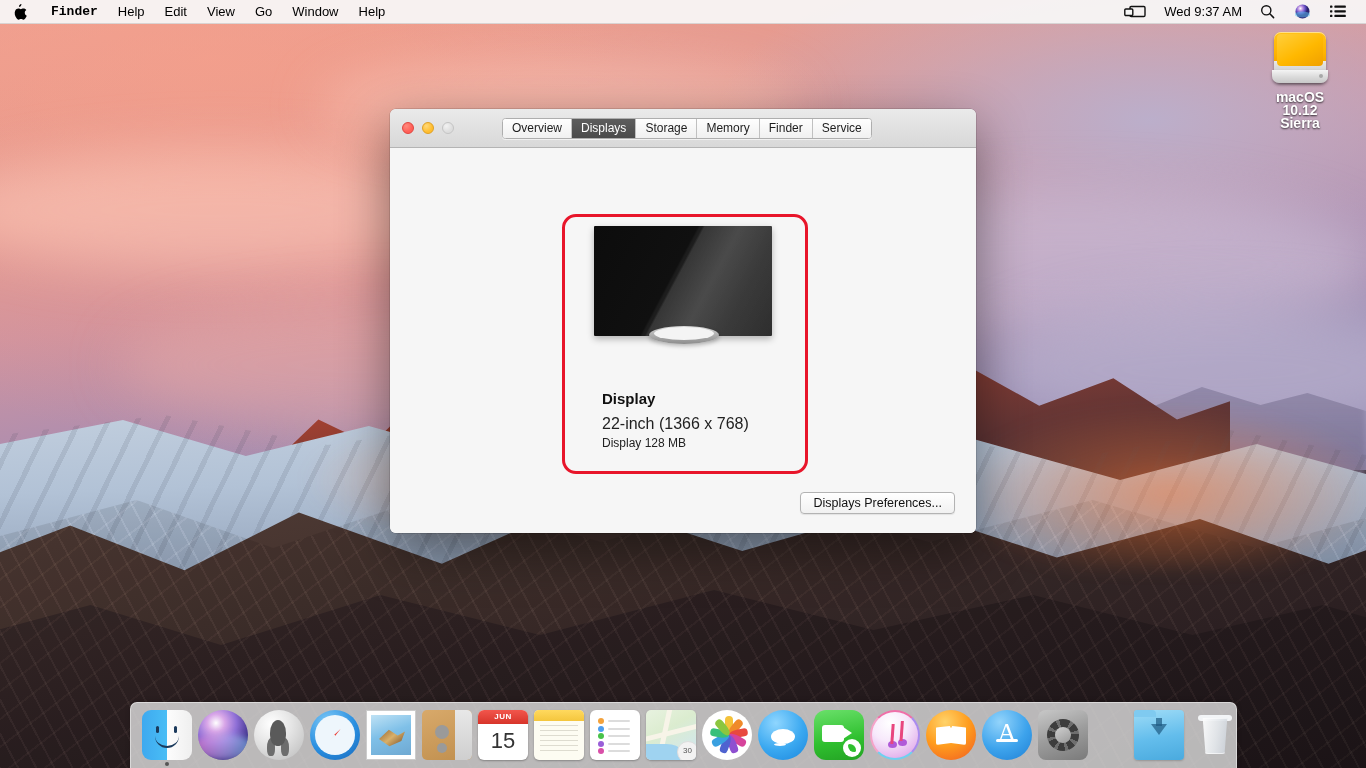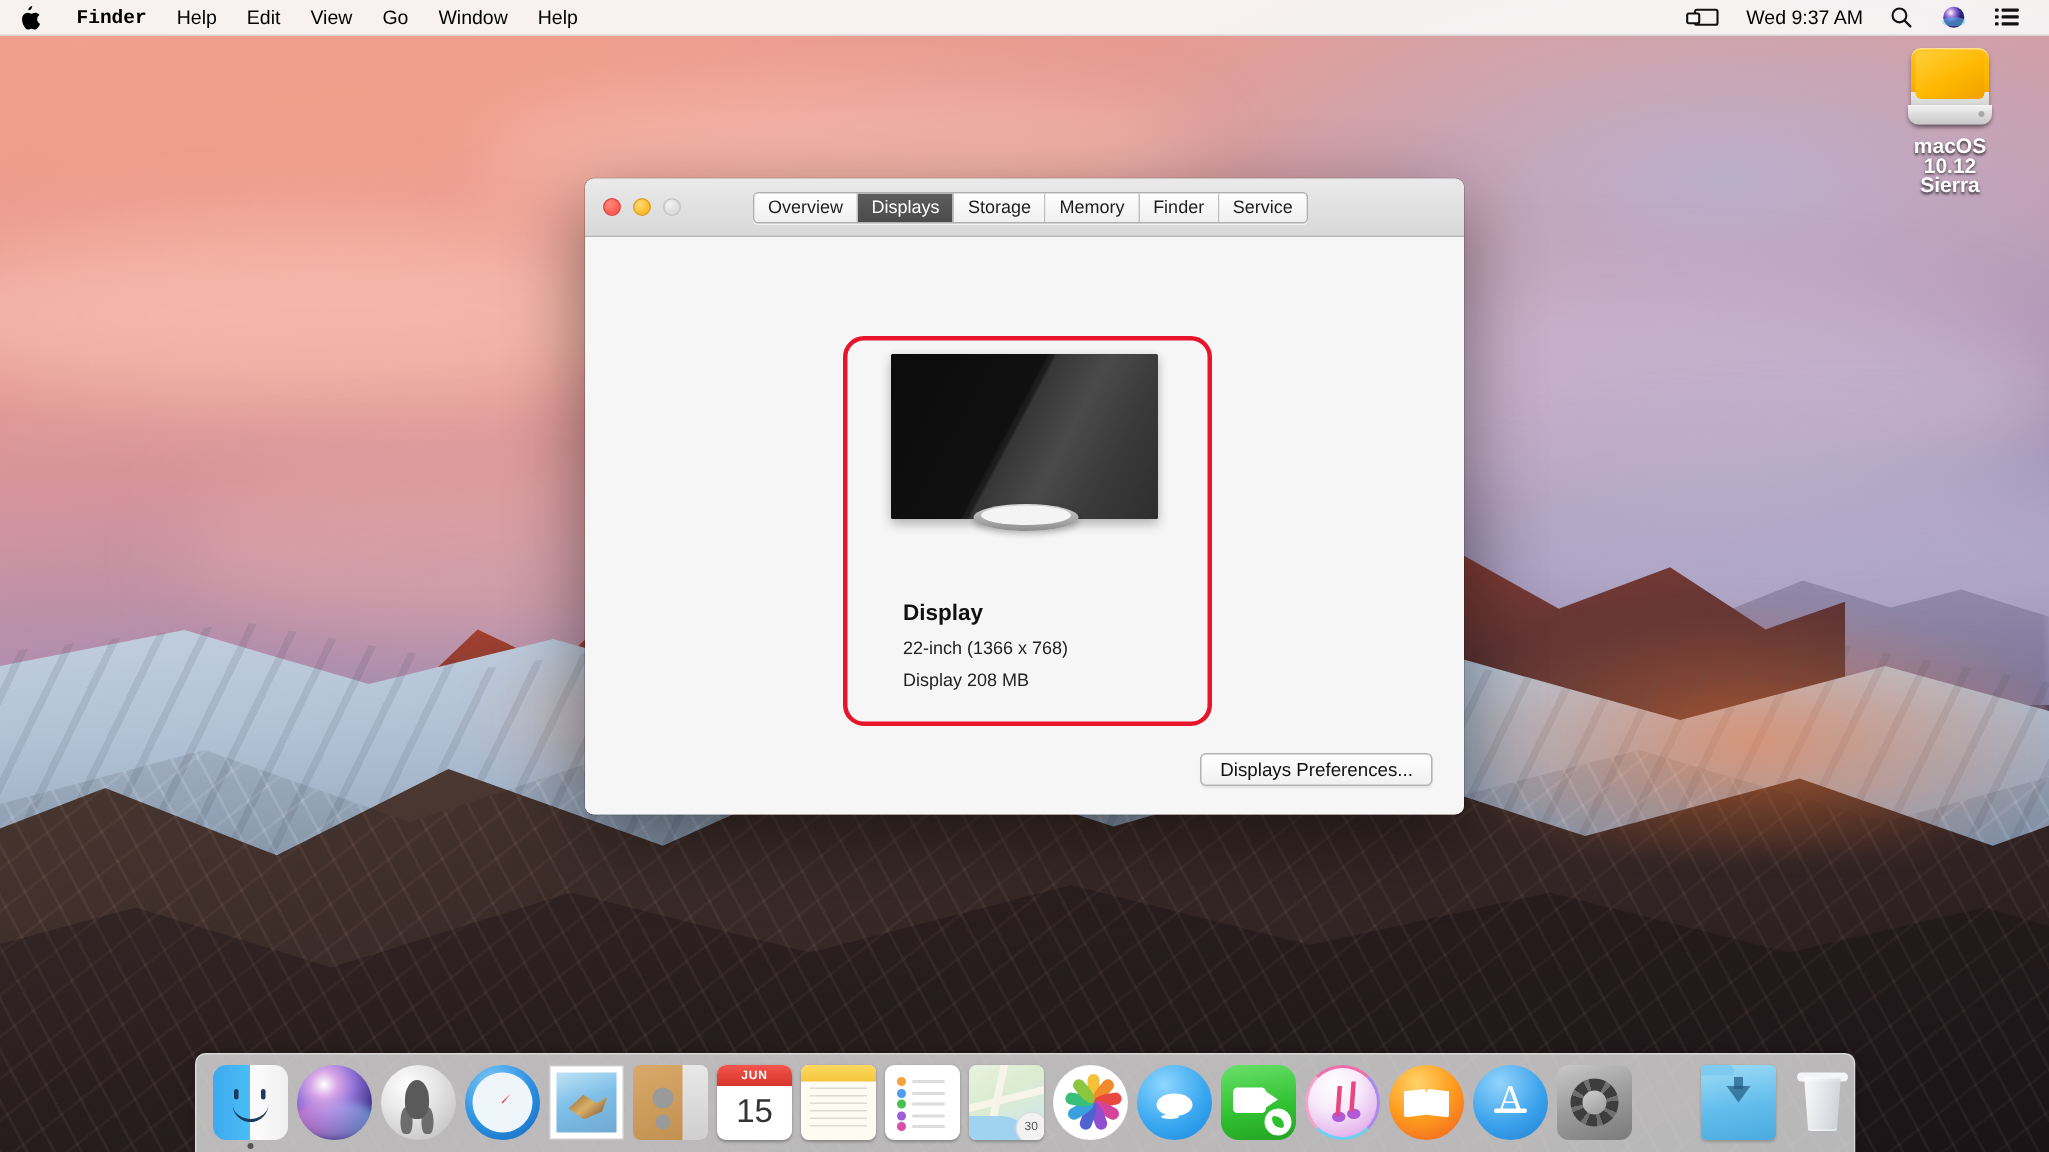--- a/index.html
+++ b/index.html
@@ -136,21 +136,21 @@
     box-shadow:0 2px 3px rgba(0,0,0,0.3);
   }
   .drive-led { position:absolute; right:7px; top:48px; width:4px; height:4px; border-radius:50%; background:#a8a8a8; }
   .drive-label {
     margin-top:3px; font-size:14px; line-height:13px; color:#fff; font-weight:bold;
     text-shadow:0 1px 2px rgba(0,0,0,0.75);
   }
 
   
   #siwin {
-    position:absolute; left:390px; top:119px; width:586px; height:424px;
+    position:absolute; left:390px; top:109px; width:586px; height:424px;
     background:#f6f6f6; border-radius:6px;
     box-shadow:0 18px 52px rgba(0,0,0,0.45), 0 0 0 0.5px rgba(0,0,0,0.22);
     z-index:30; overflow:hidden;
   }
   .titlebar {
     height:39px; display:flex; align-items:center;
     background:linear-gradient(180deg,#eaeaea 0%, #d8d8d8 100%);
     border-bottom:1px solid #b4b4b4; position:relative;
   }
   .traffic { display:flex; gap:8px; padding-left:12px; }
@@ -200,21 +200,21 @@
     border-radius:50%;
     background:linear-gradient(180deg,#d9d9d9 0%, #b6b6b6 40%, #8d8d8d 100%);
     box-shadow:0 2px 4px rgba(0,0,0,0.25);
   }
   .mon-stand-in {
     position:absolute; left:60px; top:101px; width:60px; height:13px;
     border-radius:50%; background:#f4f4f4;
   }
 
   .d-title { position:absolute; left:40px; top:176px; font-size:15px; font-weight:bold; color:#111; }
-  .d-l1 { position:absolute; left:40px; top:201px; font-size:12px; color:#222; }
+  .d-l1 { position:absolute; left:40px; top:201px; font-size:16px; color:#222; }
   .d-l2 { position:absolute; left:40px; top:222px; font-size:12px; color:#222; }
 
   .pref-btn {
     position:absolute; right:21px; bottom:19px;
     padding:0 12px; height:22px; line-height:21px;
     font-size:12.5px; color:#111;
     background:linear-gradient(180deg,#ffffff,#f1f1f1);
     border:1px solid #b3b3b3; border-radius:4px;
     box-shadow:0 1px 1px rgba(0,0,0,0.08);
     cursor:default; white-space:nowrap;
@@ -444,21 +444,21 @@
 
     <div class="display-card">
       <div class="monitor">
         <div class="mon-screen"></div>
         <div class="mon-gloss"></div>
         <div class="mon-stand"></div>
         <div class="mon-stand-in"></div>
       </div>
       <div class="d-title">Display</div>
       <div class="d-l1">22-inch (1366 x 768)</div>
-      <div class="d-l2">Display 208 MB</div>
+      <div class="d-l2">Display 128 MB</div>
     </div>
 
     <div id="highlight" style="border-color: rgb(232, 21, 42);"></div>
 
     <div class="pref-btn">Displays Preferences...</div>
   </div>
 </div>
 
 <div id="dock">
   <div id="dock-left" style="display:flex;gap:4px;">

